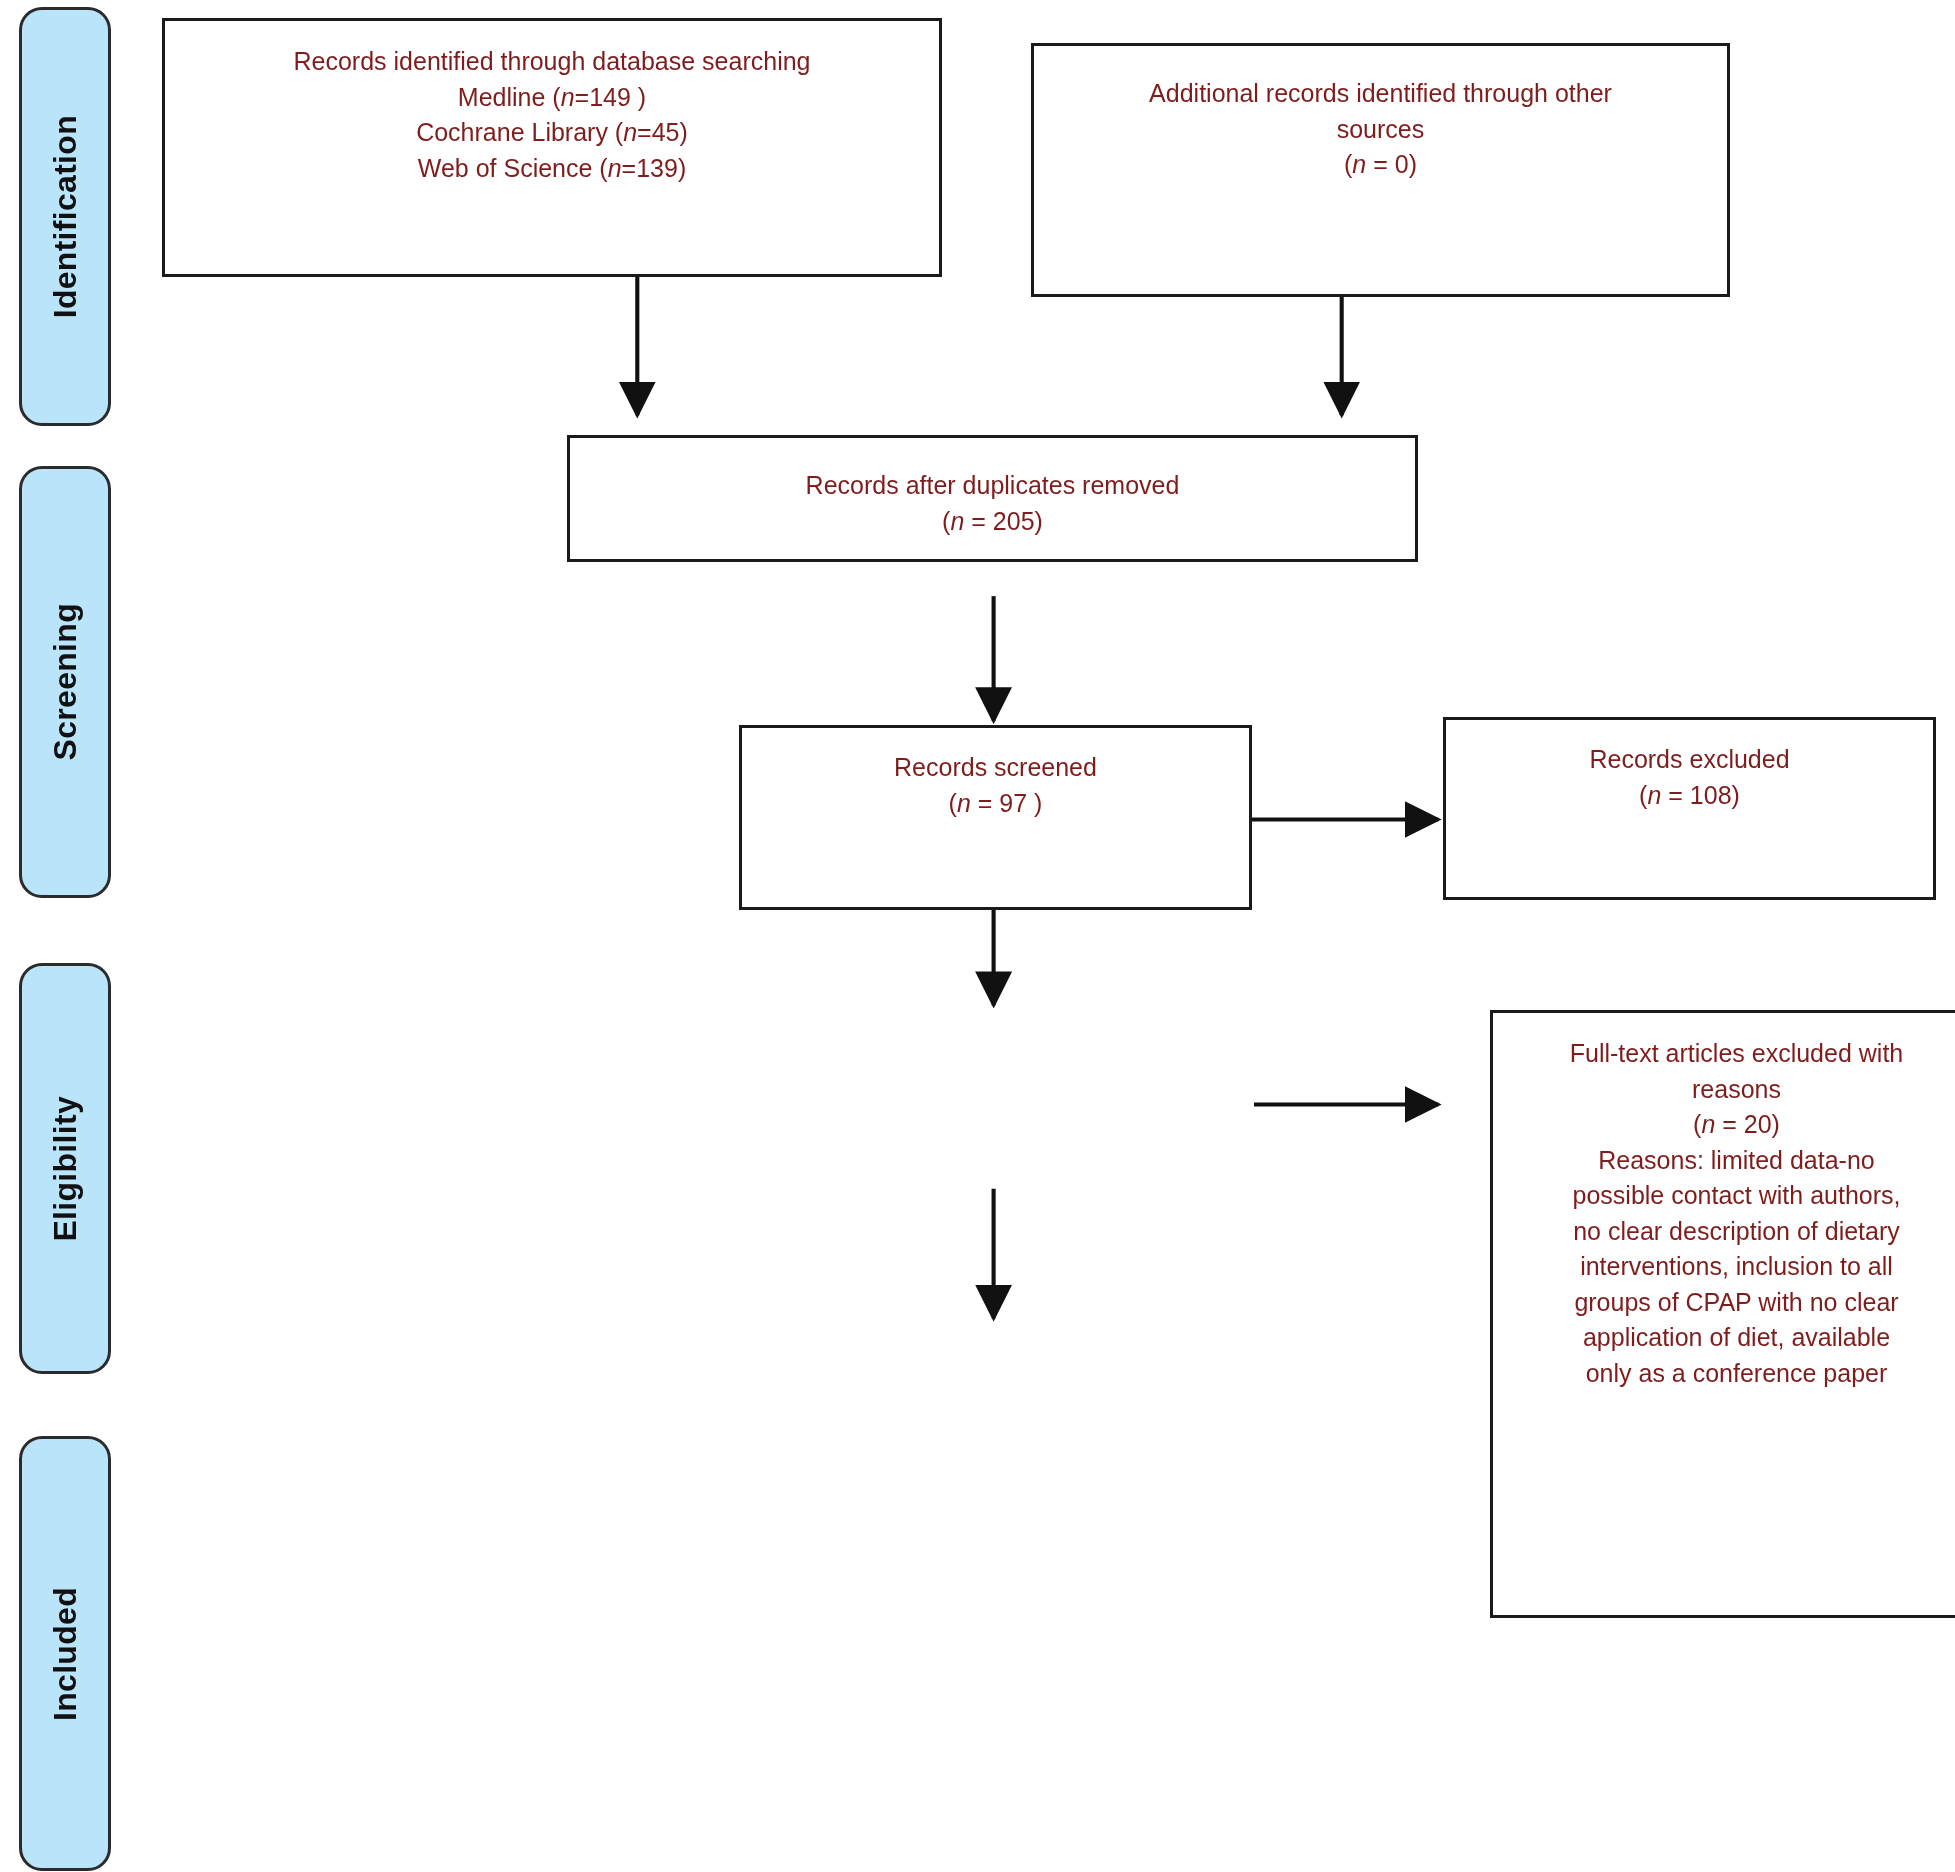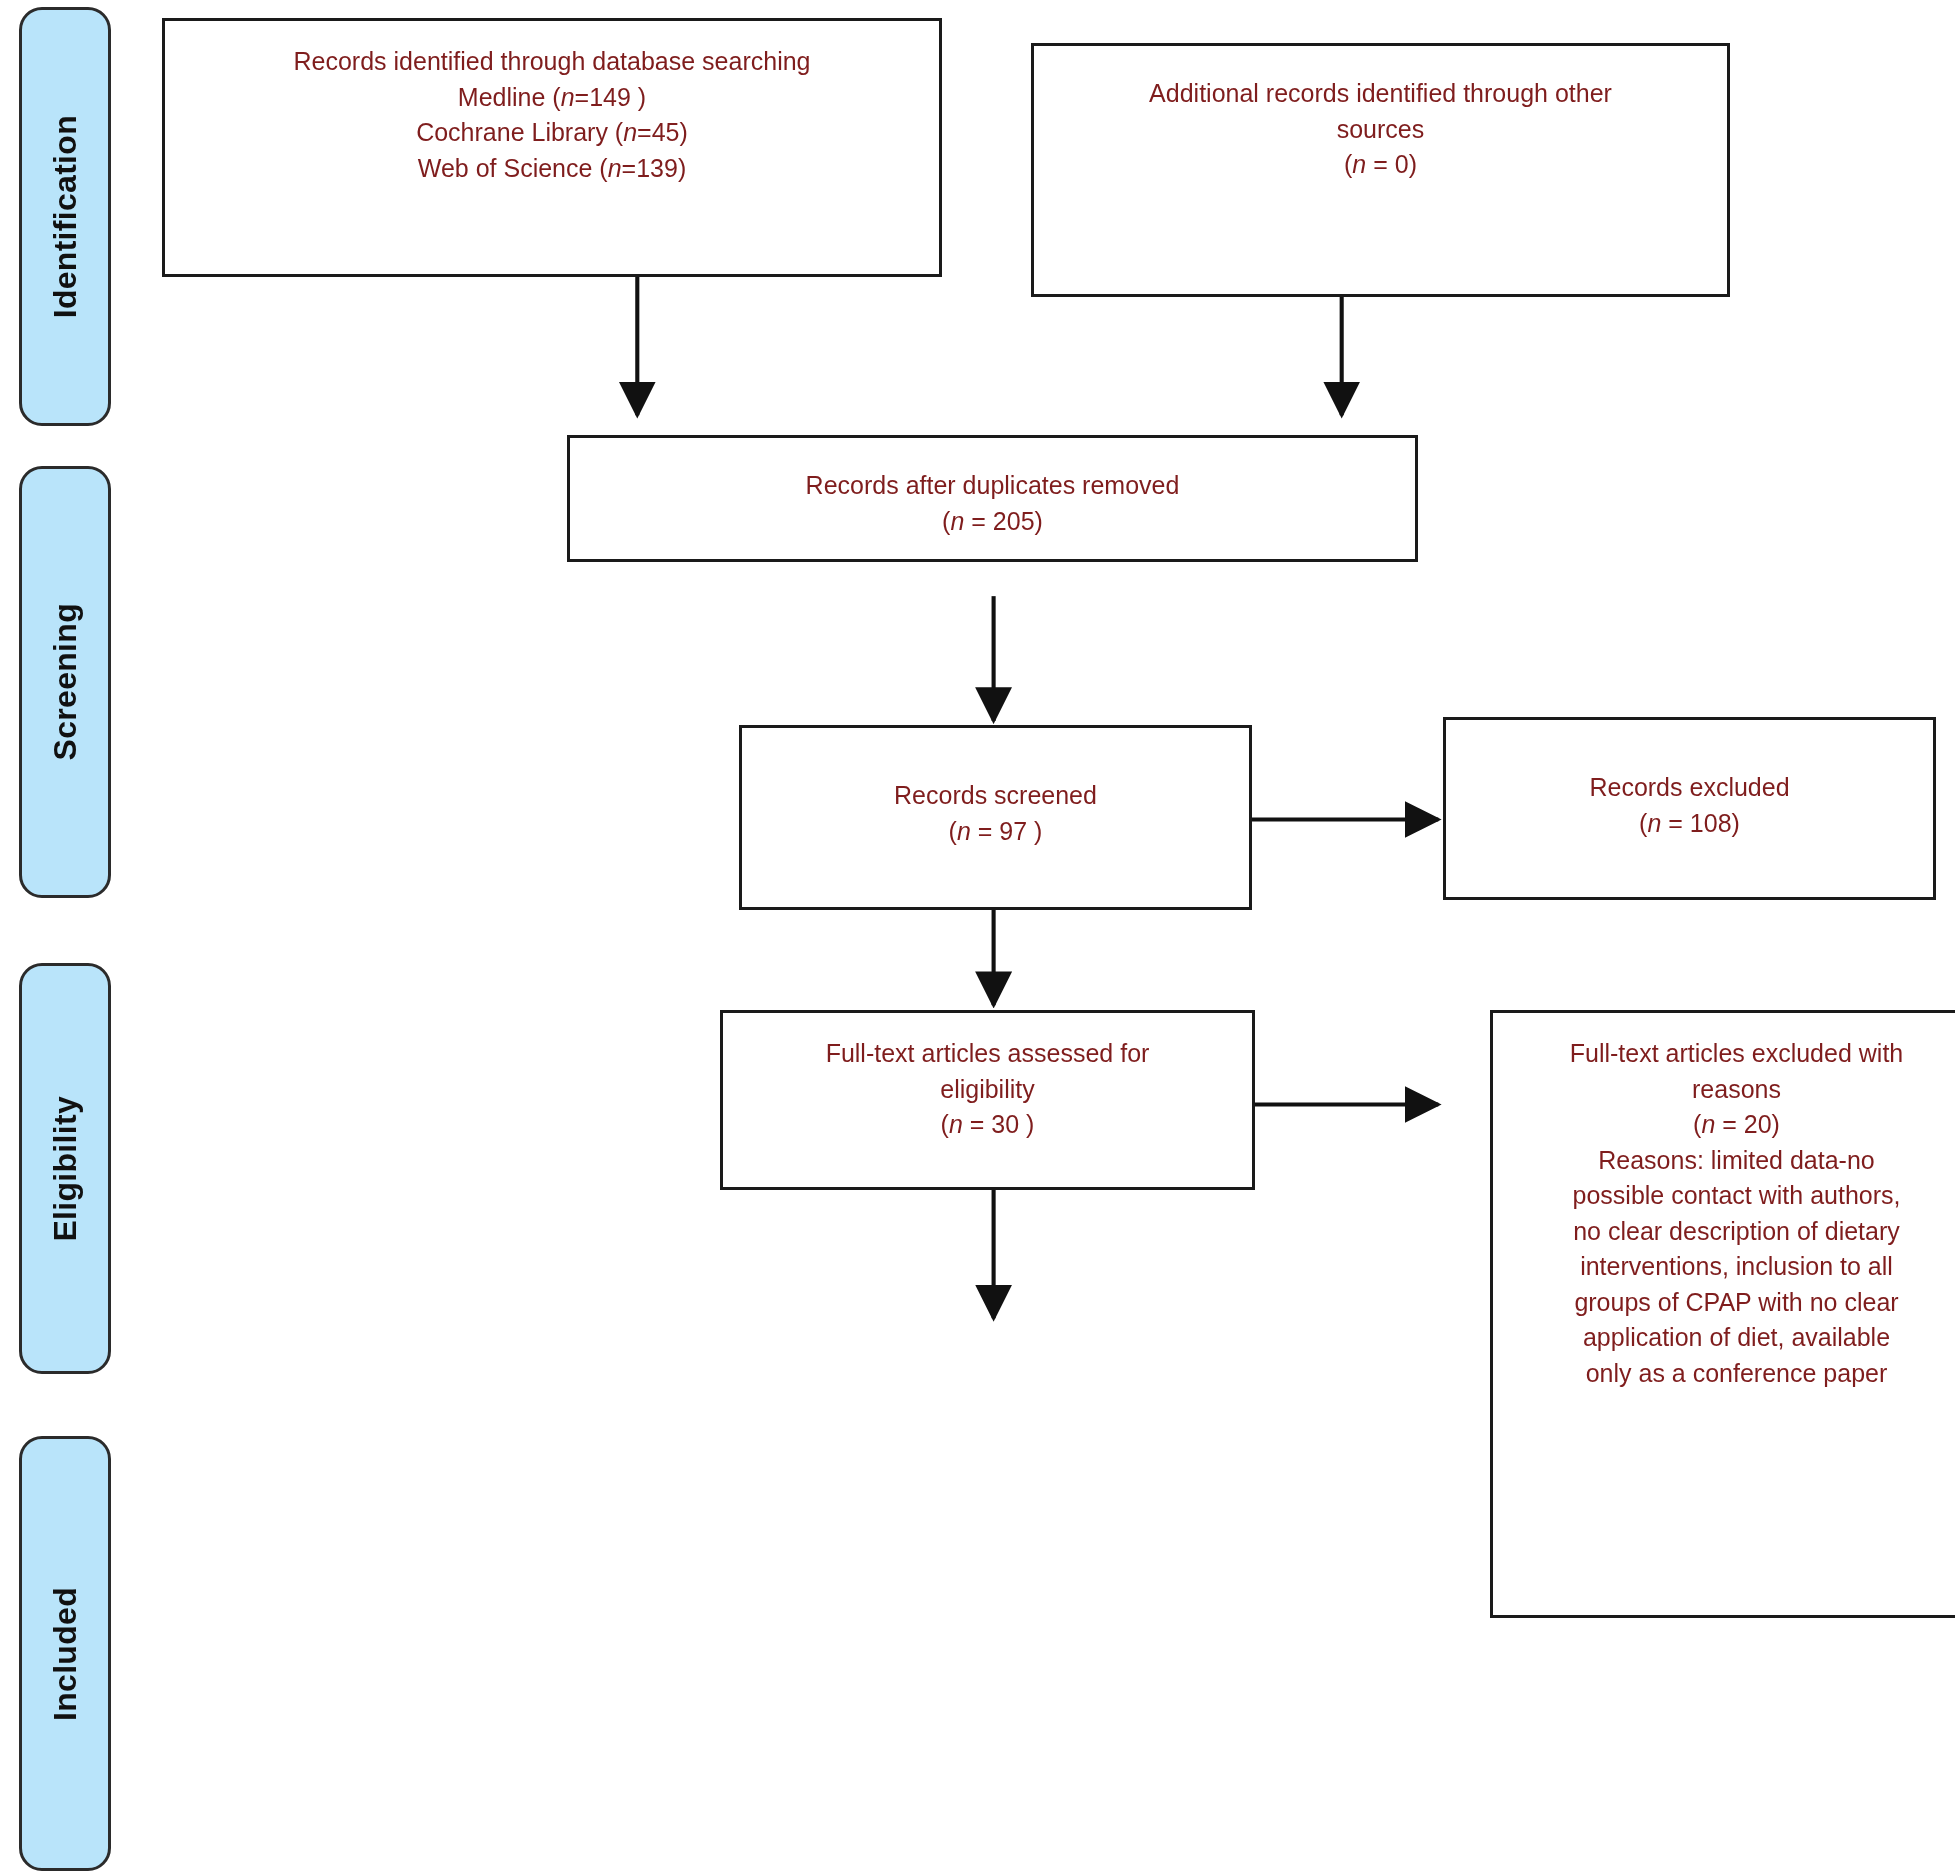--- a/index.html
+++ b/index.html
@@ -52,21 +52,21 @@
   }
   .flow-box .box-text {
     font-size: 25px;
     line-height: 1.42;
     text-align: center;
     color: #7f1d1d;
     white-space: pre-line;
     padding: 0 11px;
   }
   .flow-box.pad-lg { padding-top: 30px; margin-top: 16px; }
-  .flow-box.pad-xl { padding-top: 50px; justify-content: center; }
+  .flow-box.pad-xl { padding-top: 22px; justify-content: center; }
   .flow-box .box-text em {
     font-style: italic;
   }
   
   #connectors {
     position: absolute;
     left: 0;
     top: 0;
     width: 1955px;
     height: 1872px;
@@ -129,23 +129,20 @@
   </div>
 
   <div class="flow-box pad-xl" style="left:739px; top:725px; width:513px; height:185px;">
     <div class="box-text">Records screened<br>(<em>n</em> = 97 )</div>
   </div>
 
   <div class="flow-box pad-xl" style="left:1443px; top:717px; width:493px; height:183px;">
     <div class="box-text">Records excluded<br>(<em>n</em> =  108)</div>
   </div>
 
-  <div class="flow-box" style="left:720px; top:1010px; width:535px; height:180px;">
-    <div class="box-text">Full-text articles assessed for<br>eligibility<br>(<em>n</em> = 30 )</div>
-  </div>
 
   <div class="flow-box" style="left:1443px; top:1010px; width:493px; height:608px;margin-left:47px;">
     <div class="box-text">Full-text articles excluded with<br>reasons<br>(<em>n</em> =   20)<br>Reasons: limited data-no<br>possible contact with authors,<br>no clear description of dietary<br>interventions, inclusion to all<br>groups of CPAP with no clear<br>application of diet, available<br>only as a conference paper</div>
   </div>
 
 
 </div>
 
 
 </body></html>

